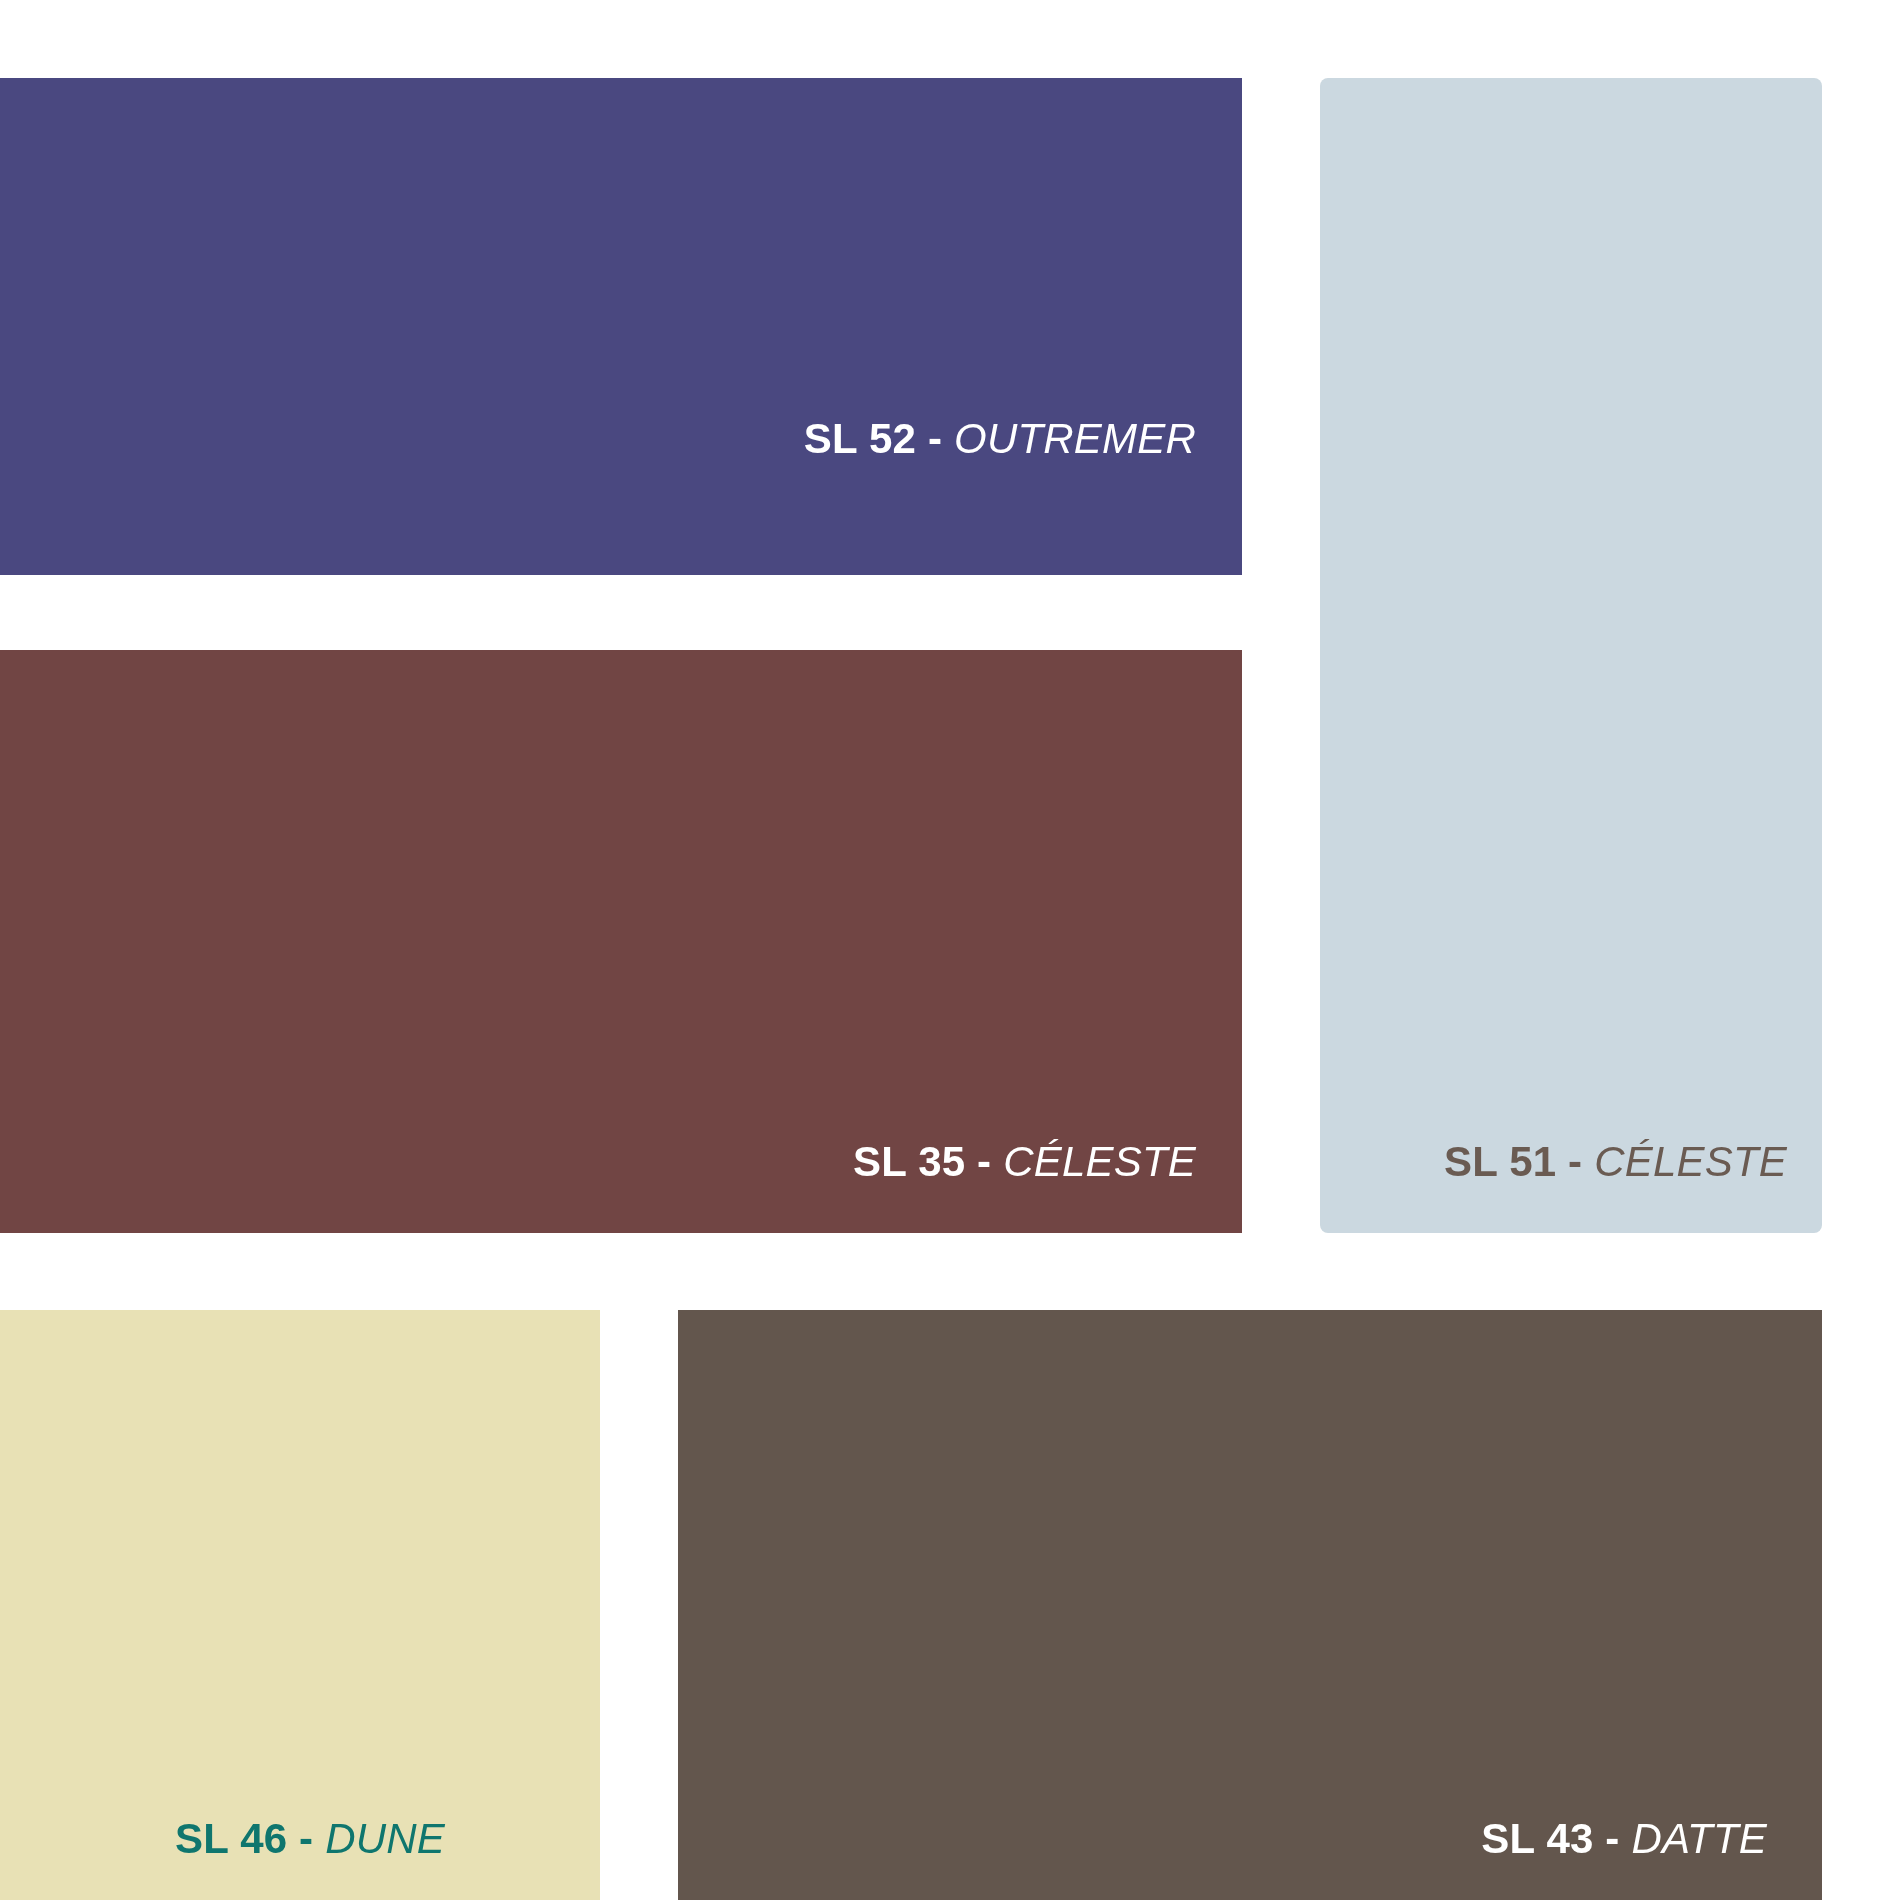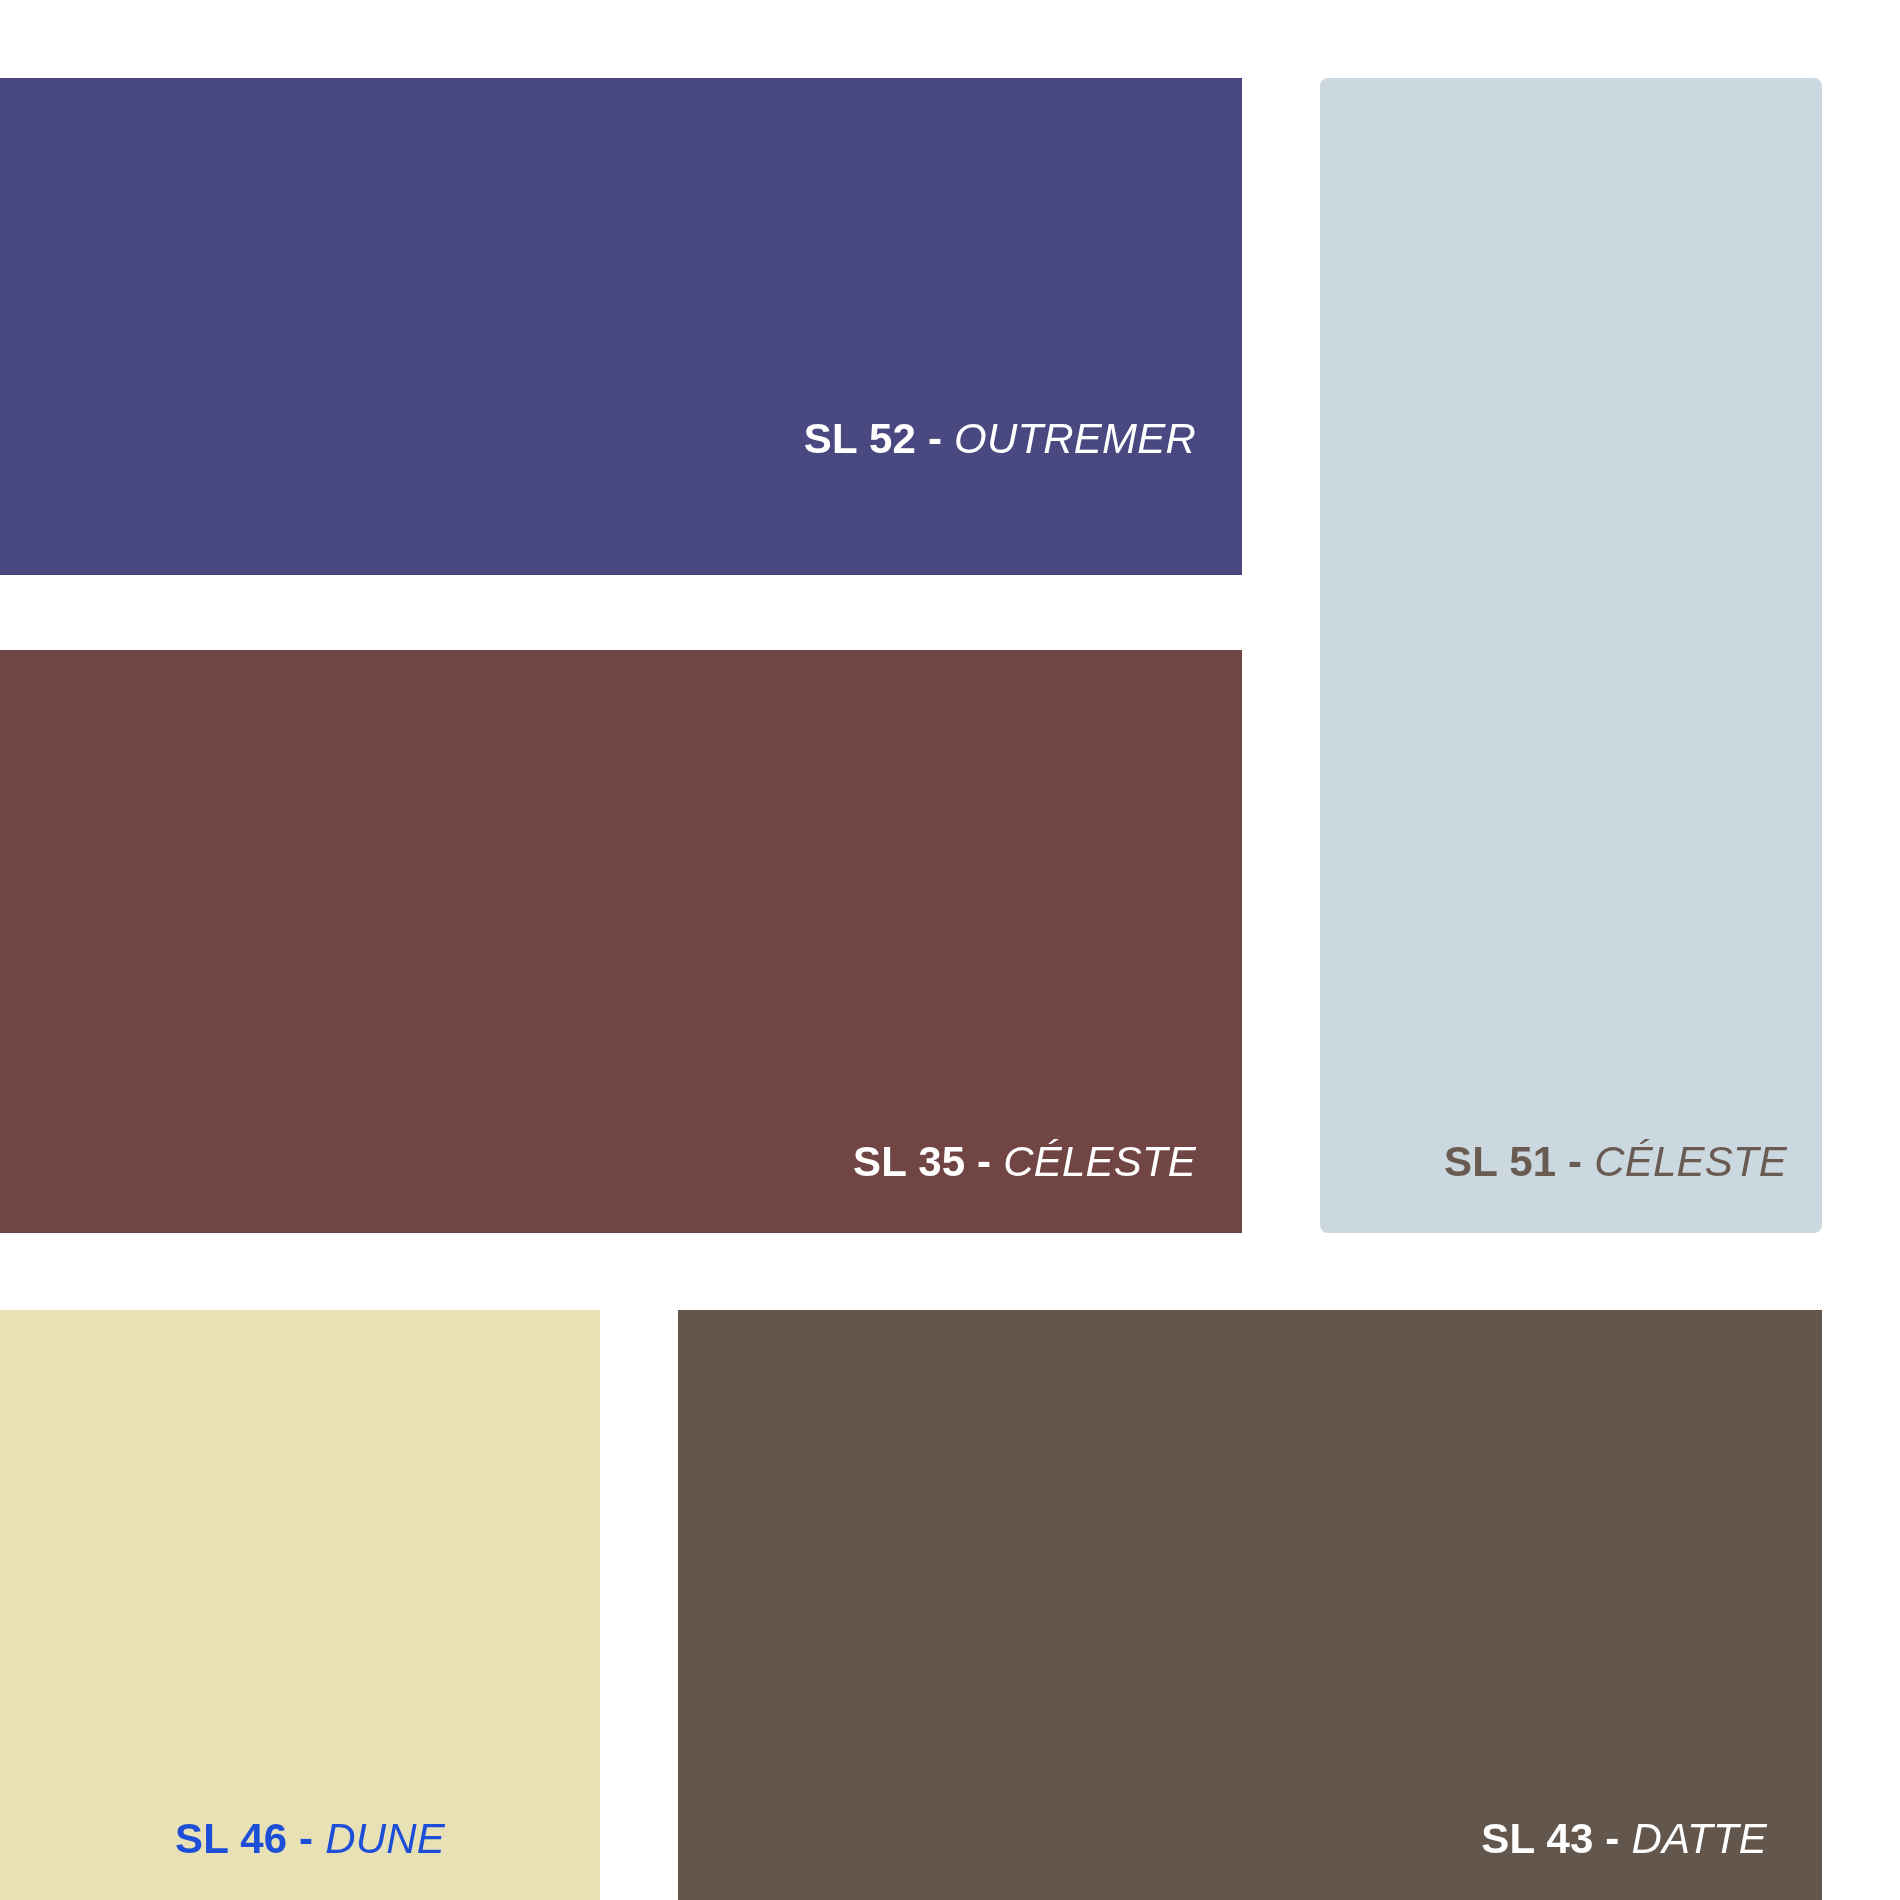--- a/index.html
+++ b/index.html
@@ -108,21 +108,21 @@
   </div>
 
   <div class="swatch" id="swatch-celeste" style="background-color: rgb(203, 216, 224);">
     <div class="swatch-label" style="color: rgb(106, 91, 82);">
       <span class="label-code">SL 51 -</span>
       <span class="label-name">CÉLESTE</span>
     </div>
   </div>
 
   <div class="swatch" id="swatch-dune" style="background-color: rgb(232, 225, 181);">
-    <div class="swatch-label" style="color: #1d4ed8;">
+    <div class="swatch-label" style="color: #0f766e;">
       <span class="label-code">SL 46 -</span>
       <span class="label-name">DUNE</span>
     </div>
   </div>
 
   <div class="swatch" id="swatch-datte" style="background-color: rgb(99, 86, 77);">
     <div class="swatch-label" style="color: rgb(255, 255, 255);">
       <span class="label-code">SL 43 -</span>
       <span class="label-name">DATTE</span>
     </div>

